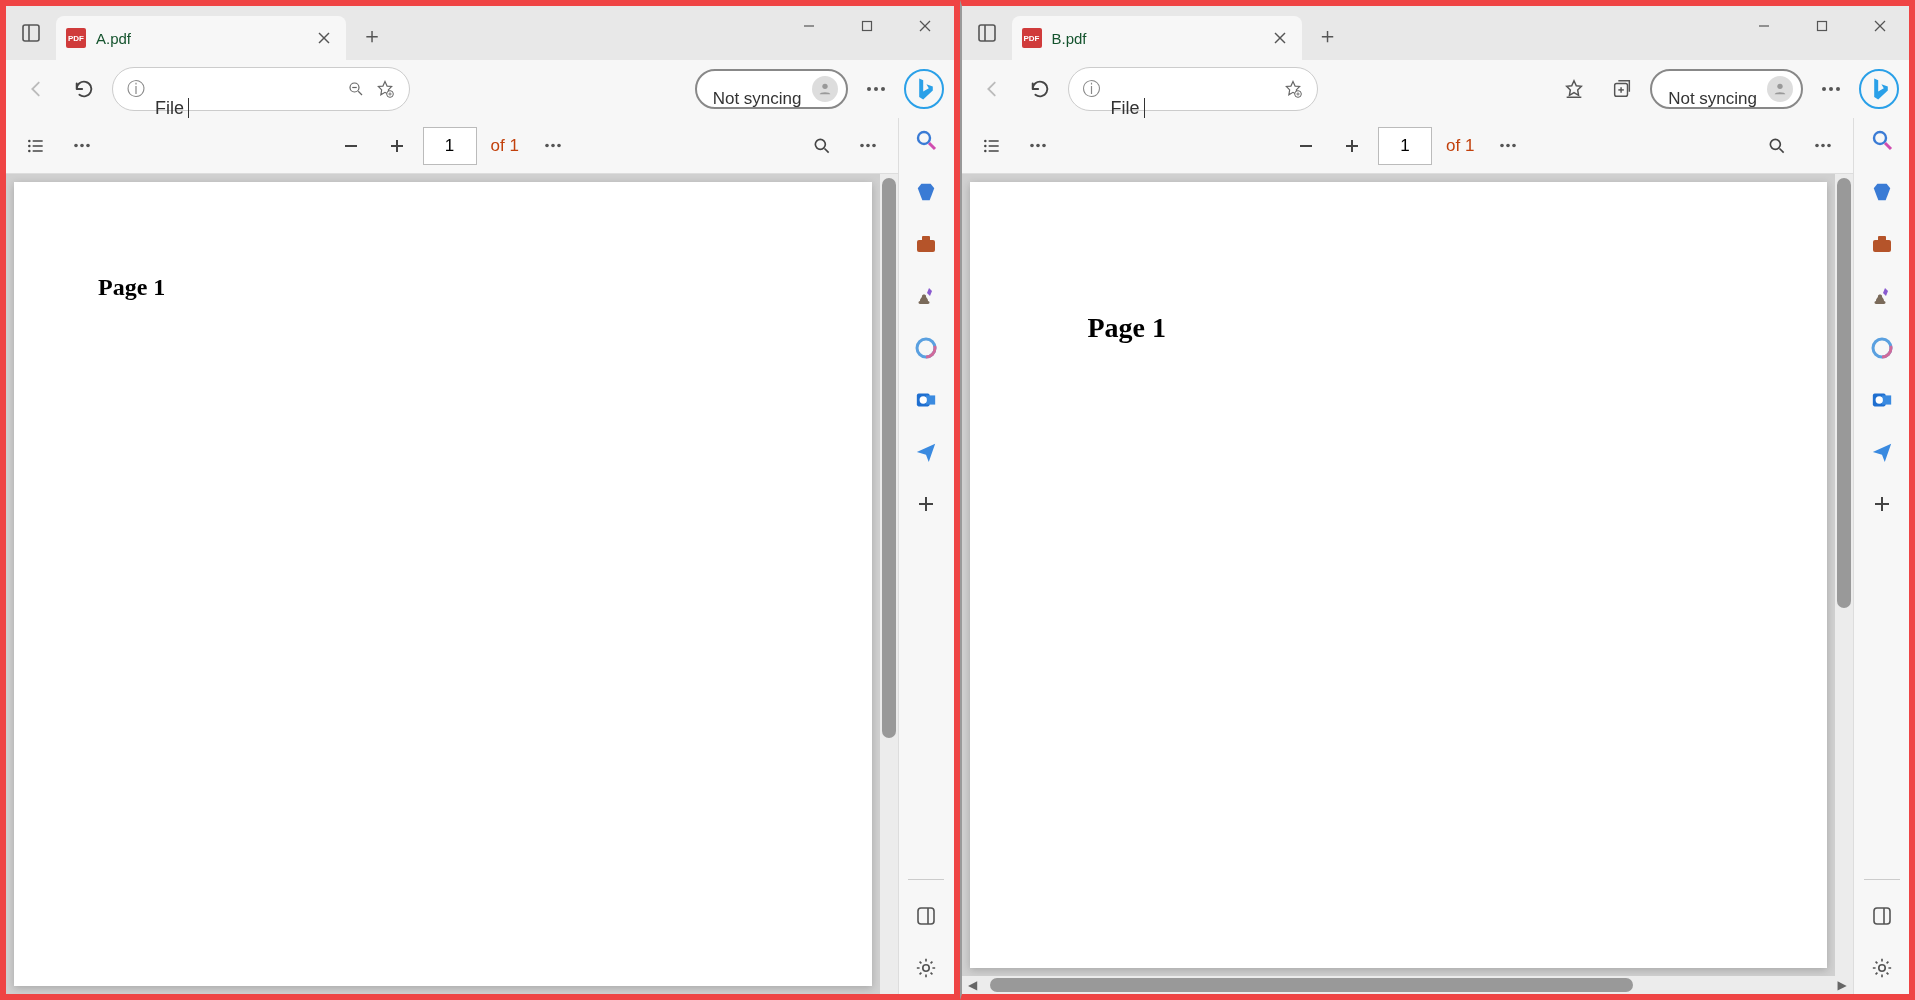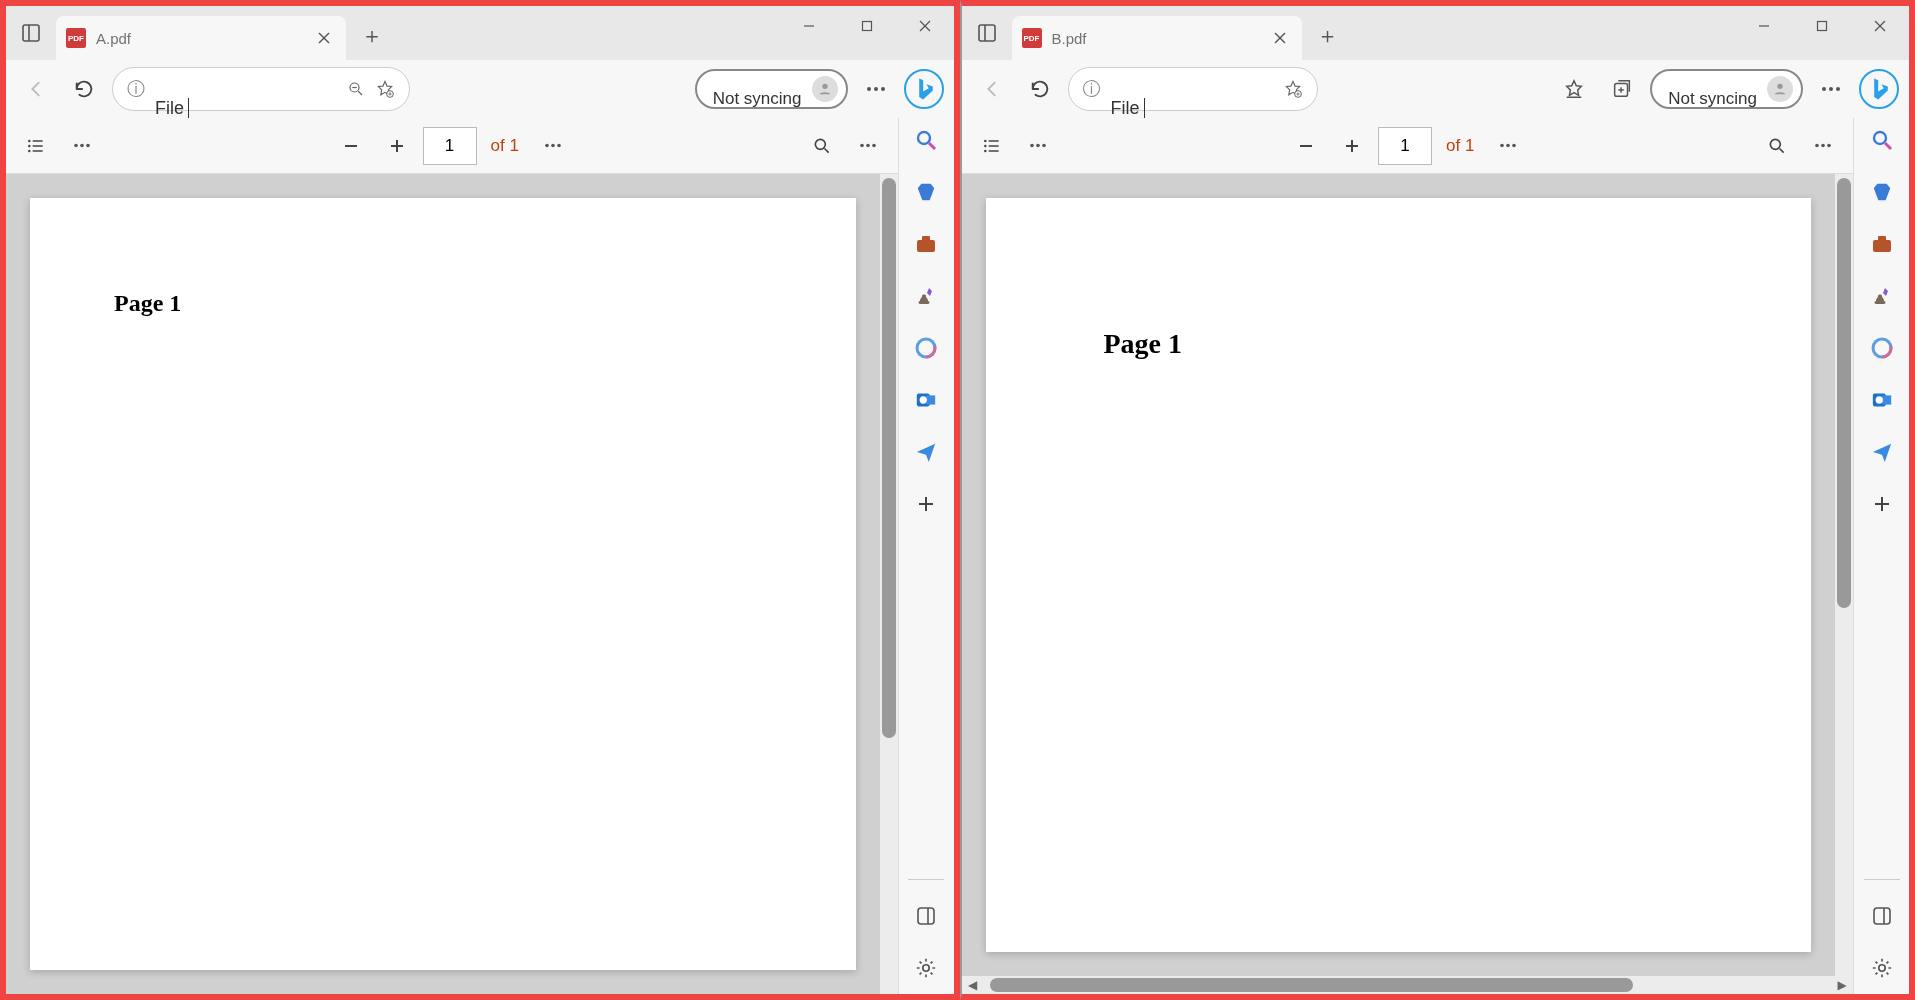--- a/index.html
+++ b/index.html
@@ -5,21 +5,21 @@
   * { box-sizing: border-box; margin: 0; padding: 0; font-family: "Segoe UI", Arial, sans-serif; }
   body { display: flex; width: 1915px; height: 1000px; background: #ccc; }
   .window { flex: 1; display: flex; flex-direction: column; background: #f3f3f3; border: 6px solid #ef4444; position: relative; }
   .window + .window { border-left: 2px solid #999; }
 
   
   .tabstrip { height: 54px; background: #e8e8e8; display: flex; align-items: center; padding-left: 8px; position: relative; }
   .tab-actions-btn { width: 34px; height: 34px; display: flex; align-items: center; justify-content: center; margin-right: 8px; }
   .tab { display: flex; align-items: center; background: #f7f7f7; height: 44px; border-radius: 8px 8px 0 0; padding: 0 10px; min-width: 290px; margin-top: 10px; position: relative; }
   .tab .pdf-icon { width: 20px; height: 20px; background: #d03b3b; color: #fff; font-size: 8px; font-weight: bold; display: flex; align-items: center; justify-content: center; border-radius: 2px; margin-right: 10px; }
-  .tab .title { font-size: 15px; color: #737373; flex: 1; }
+  .tab .title { font-size: 15px; color: #14532d; flex: 1; }
   .tab .close { width: 24px; height: 24px; display: flex; align-items: center; justify-content: center; color: #444; font-size: 14px; }
   .newtab { width: 40px; height: 40px; display: flex; align-items: center; justify-content: center; margin-left: 6px; margin-top: 6px; font-size: 22px; color: #555; }
   .win-controls { position: absolute; right: 0; top: 0; display: flex; height: 40px; }
   .win-controls div { width: 58px; display: flex; align-items: center; justify-content: center; color: #555; font-size: 14px; }
 
   
   .navbar { height: 58px; display: flex; align-items: center; padding: 0 10px; background: #f7f7f7; gap: 8px; }
   .icon-btn { width: 40px; height: 40px; display: flex; align-items: center; justify-content: center; border-radius: 6px; color: #555; }
   .icon-btn.disabled { color: #bbb; }
   .addressbar { flex: 1; max-width: 350px; height: 44px; border: 1px solid #ccc; border-radius: 22px; background: #fff; display: flex; align-items: center; padding: 0 14px; gap: 10px; }
@@ -37,21 +37,21 @@
 
   
   .pdfbar { height: 56px; border-bottom: 1px solid #ddd; background: #f7f7f7; display: flex; align-items: center; padding: 0 10px; gap: 6px; }
   .pdfbar .spacer { flex: 1; }
   .page-input { width: 54px; height: 38px; border: 1px solid #bbb; background: #fff; text-align: center; font-size: 17px; }
   .page-of { font-size: 17px; color: #c2410c; margin: 0 8px; }
 
   
   .viewer-col { flex: 1; display: flex; flex-direction: column; min-width: 0; }
   .viewport { flex: 1; background: #d0d0d0; position: relative; overflow: hidden; display: flex; }
-  .page-canvas { flex: 1; display: flex; justify-content: center; align-items: flex-start; padding: 24px; }
+  .page-canvas { flex: 1; display: flex; justify-content: center; align-items: flex-start; padding: 8px; }
   .page { background: #fff; box-shadow: 0 2px 8px rgba(0,0,0,.2); width: 100%; min-height: 100%; position: relative; }
   .page .text { position: absolute; font-family: "Times New Roman", serif; font-weight: bold; font-size: 24px; }
   .win0 .page .text { top: 92px; left: 84px; }
   .win1 .page .text { top: 130px; left: 118px; font-size: 28px; }
   .vscroll { width: 18px; background: #ececec; position: relative; }
   .vscroll .thumb { position: absolute; left: 2px; right: 2px; background: #999; border-radius: 7px; }
   .win0 .vscroll .thumb { top: 4px; height: 560px; }
   .win1 .vscroll .thumb { top: 4px; height: 430px; }
   .hscroll { height: 18px; background: #ececec; position: relative; display: flex; align-items: center; }
   .hscroll .thumb { position: absolute; top: 2px; bottom: 2px; background: #999; border-radius: 7px; left: 28px; right: 220px; }

